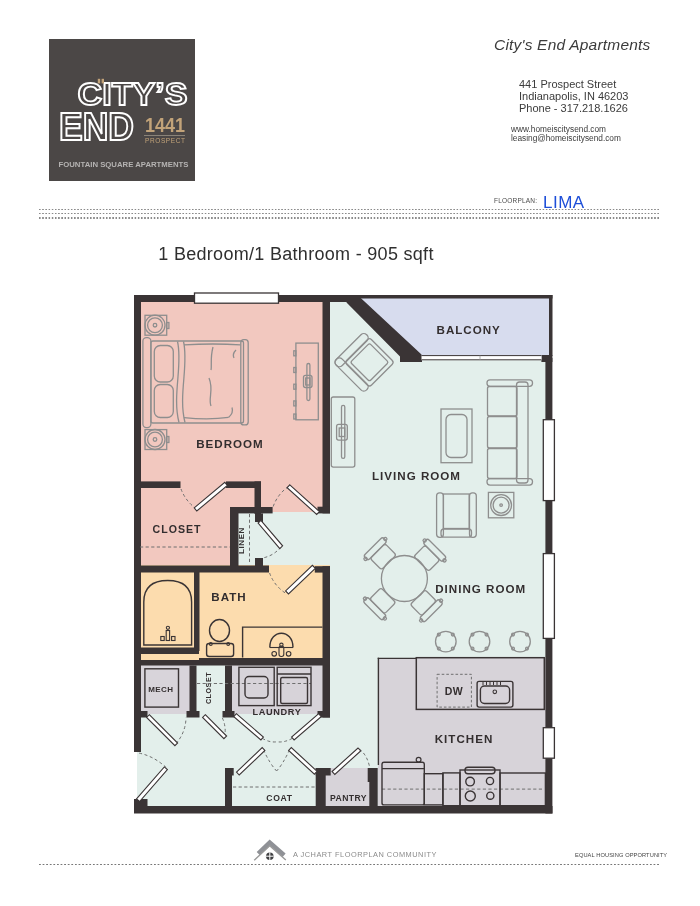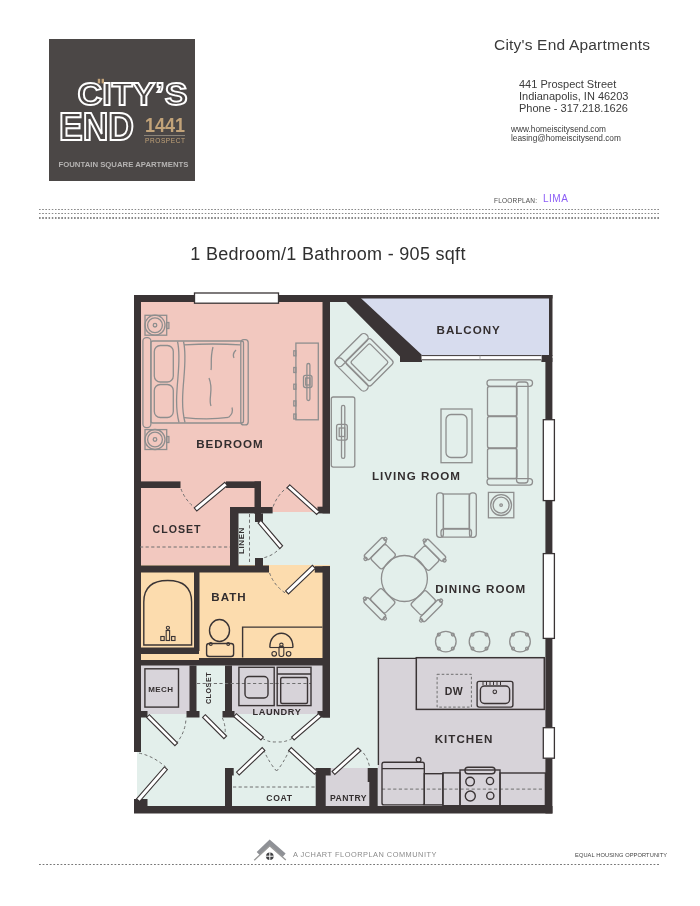--- a/index.html
+++ b/index.html
@@ -27,35 +27,35 @@
   <rect x="52.6" y="39.8" width="2.4" height="4.6" fill="#c2a379"></rect>
 
   <text x="96" y="93" font-family="Liberation Sans" font-weight="bold" font-size="21" fill="#c2a379" textLength="40" lengthAdjust="spacingAndGlyphs">1441</text>
   <line x1="95" y1="96.5" x2="136" y2="96.5" stroke="#8a8378" stroke-width="1"></line>
 
   <text x="96" y="103.5" font-family="Liberation Sans" font-size="6.5" fill="#c2a379" textLength="40" lengthAdjust="spacing">PROSPECT</text>
 
   <text x="9.5" y="127.5" font-family="Liberation Sans" font-weight="bold" font-size="7.6" fill="#b5b3b2" textLength="130" lengthAdjust="spacingAndGlyphs">FOUNTAIN SQUARE APARTMENTS</text>
 </svg>
 
-<div class="abs" style="left:494px;top:36px;font-size:15.5px;color:#3b3b3b;letter-spacing:0.2px;">City's End Apartments</div>
+<div class="abs" style="left:494px;top:36px;font-size:15.5px;color:#3b3b3b;letter-spacing:0.2px;font-style:italic;">City's End Apartments</div>
 
 <div class="abs" style="left:519px;top:78px;font-size:11px;color:#3b3b3b;line-height:12px;">441 Prospect Street<br>Indianapolis, IN 46203<br>Phone - 317.218.1626</div>
 
 <div class="abs" style="left:494px;top:124.5px;font-size:8.3px;color:#3b3b3b;line-height:9.4px;margin-left:17px;">www.homeiscitysend.com<br>leasing@homeiscitysend.com</div>
 
 <div class="abs" style="left:494px;top:196.5px;font-size:6.5px;color:#4a4a4a;letter-spacing:0.2px;">FLOORPLAN:</div>
 
-<div class="abs" style="left:543px;top:193px;font-size:10px;color:#8b5cf6;letter-spacing:0.5px;text-align:center;">LIMA</div>
+<div class="abs" style="left:543px;top:193px;font-size:17px;color:#1d4ed8;letter-spacing:0.5px;text-align:center;">LIMA</div>
 
 <div class="dots3" style="top:208.6px;"></div>
 <div class="dots3" style="top:213px;"></div>
 <div class="dots3" style="top:217.4px;"></div>
 
-<div class="abs" style="left:0;top:243.5px;width:592px;text-align:center;font-size:18px;color:#2f2f2f;letter-spacing:0.3px;padding-left:32px;">1 Bedroom/1 Bathroom - 905 sqft</div>
+<div class="abs" style="left:0;top:243.5px;width:592px;text-align:center;font-size:18px;color:#2f2f2f;letter-spacing:0.3px;">1 Bedroom/1 Bathroom - 905 sqft</div>
 
 <svg class="abs" style="left:0;top:0;" width="700" height="906" viewBox="0 0 700 906">
 <defs></defs>
 <g>
 
 <rect x="137" y="298" width="189" height="215" fill="#f2c8bf"></rect>
 
 <polygon points="137,512 380,512 380,806 137,806" fill="#e3efeb"></polygon>
 
 <polygon points="326,298 348,298 416,360 549,360 549,810 380,810 380,700 326,700" fill="#e3efeb"></polygon>

